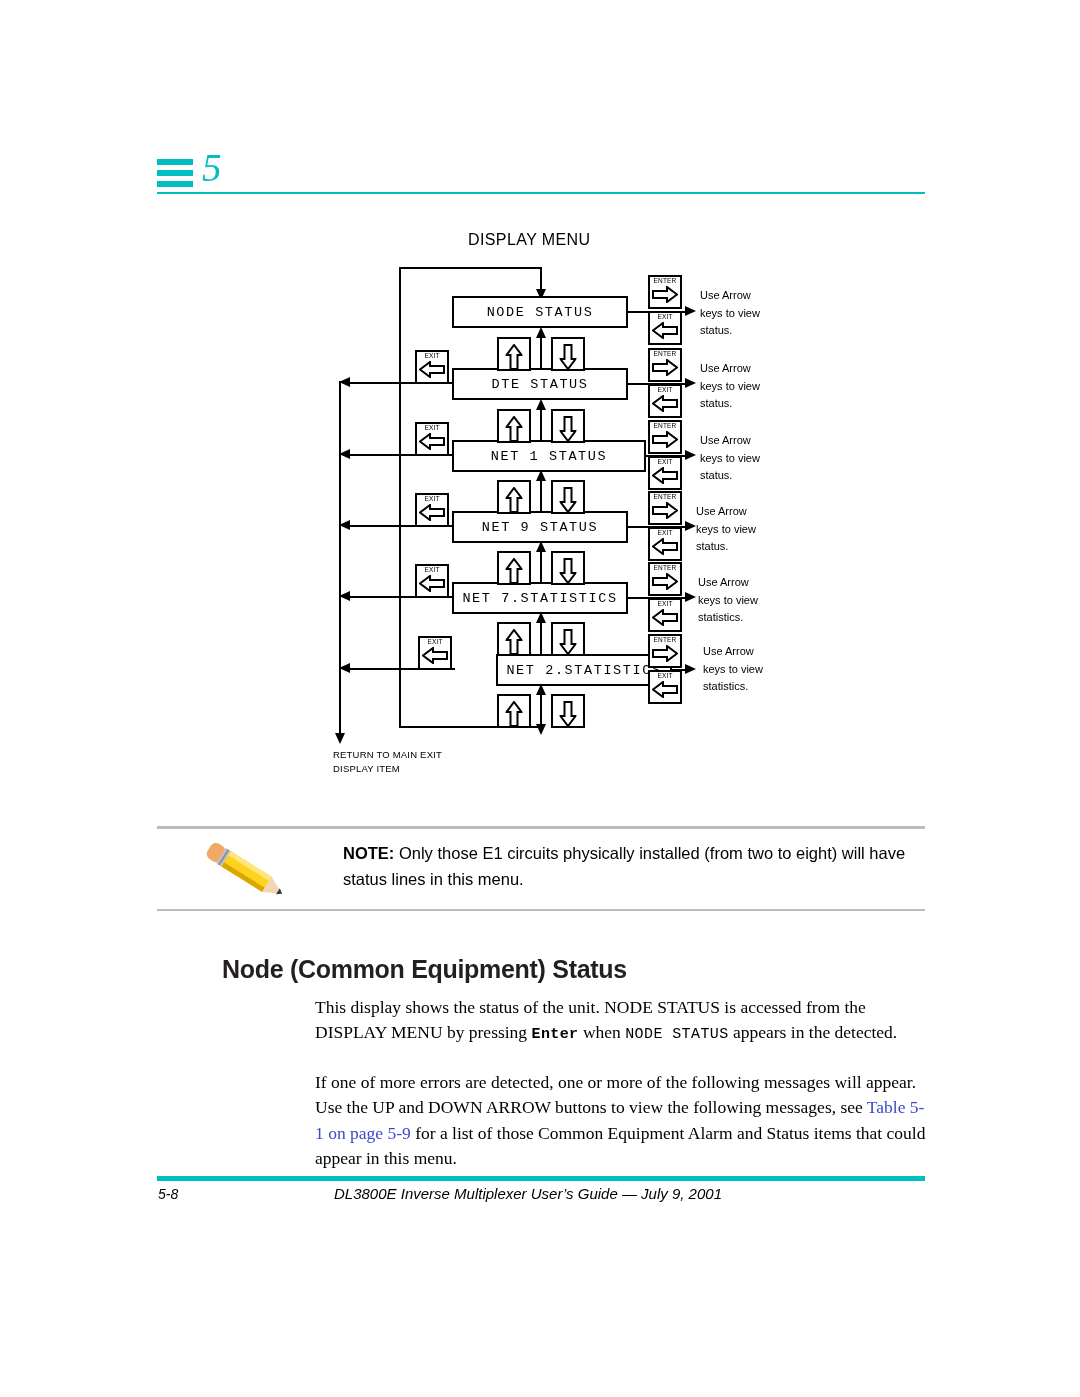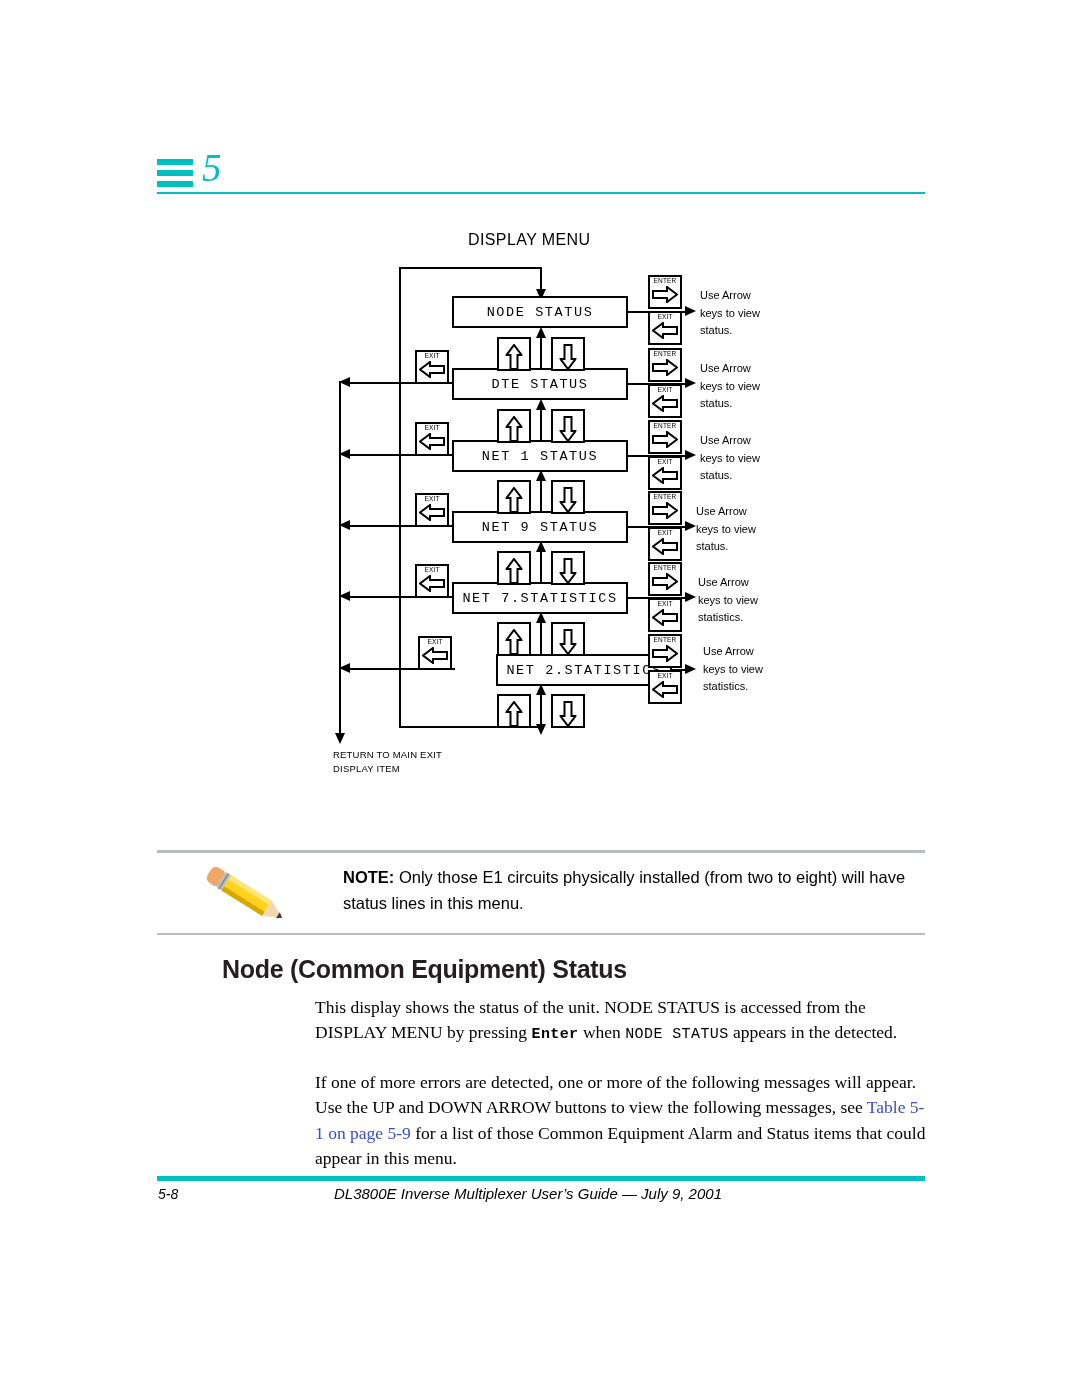--- a/index.html
+++ b/index.html
@@ -132,21 +132,20 @@
     line-height: 14px;
     letter-spacing: 0.2px;
     color: #000;
   }
 
   
   #note-block {
     position: absolute;
     left: 157px; top: 826px;
     width: 768px;
-    margin-top: 24px;
   }
   .note-rule { width: 768px; height: 2.5px; background: #B9BDBE; }
   #note-inner { position: relative; height: 80px; }
   #note-pencil { position: absolute; left: 32px; top: 10px; width: 110px; height: 62px; }
   #note-text {
     position: absolute;
     left: 186px; top: 11px;
     width: 570px;
     font-family: "Liberation Sans", sans-serif;
     font-size: 16.5px;
@@ -312,21 +311,21 @@
   </div>
   <div class="keycap vert" style="left:551px; top:194px;">
     <svg width="17" height="26" viewBox="0 0 17 26">
       <path d="M5,1 L5,15 L1,15 L8.5,25 L16,15 L12,15 L12,1 Z" fill="#fff" stroke="#000" stroke-width="2"></path>
     </svg>
   </div>
   <div class="ln v" style="left:540px; top:188px; height:46px;"></div>
   <div class="arrowhead ah-up" style="left:535.5px; top:184px;"></div>
   <div class="arrowhead ah-down" style="left:535.5px; top:229px;"></div>
 
-  <div class="menu-box" style="left:452px; top:225px; width:176px;">NET 1 STATUS</div>
+  <div class="menu-box" style="left:452px; top:225px; width:194px;">NET 1 STATUS</div>
 
   <div class="keycap" style="left:415px; top:207px;">
     <span class="klabel">EXIT</span>
     <svg width="26" height="17" viewBox="0 0 26 17">
       <path d="M25,5 L11,5 L11,1 L1,8.5 L11,16 L11,12 L25,12 Z" fill="#fff" stroke="#000" stroke-width="2"></path>
     </svg>
   </div>
   <div class="ln h" style="left:345px; top:239px; width:107px;"></div>
   <div class="arrowhead ah-left" style="left:339px; top:234px;"></div>
 

